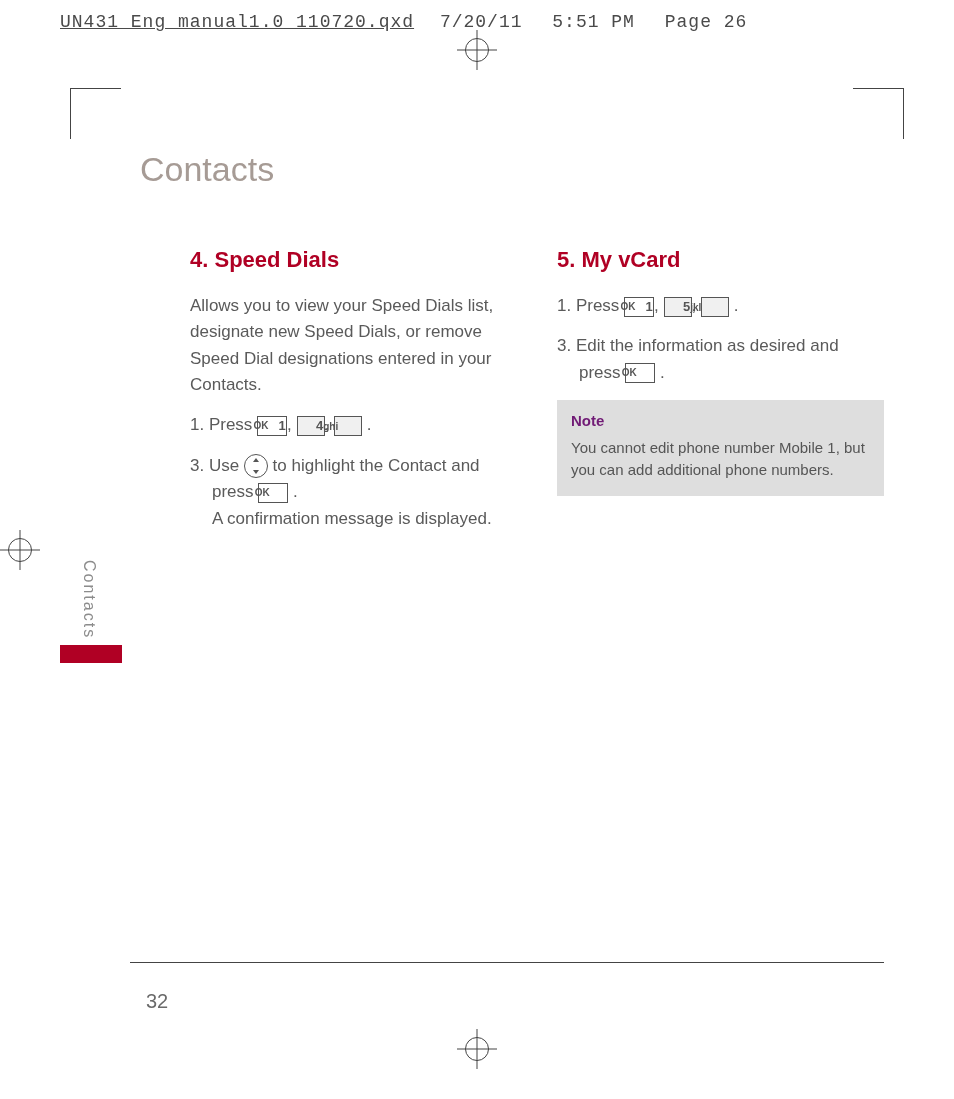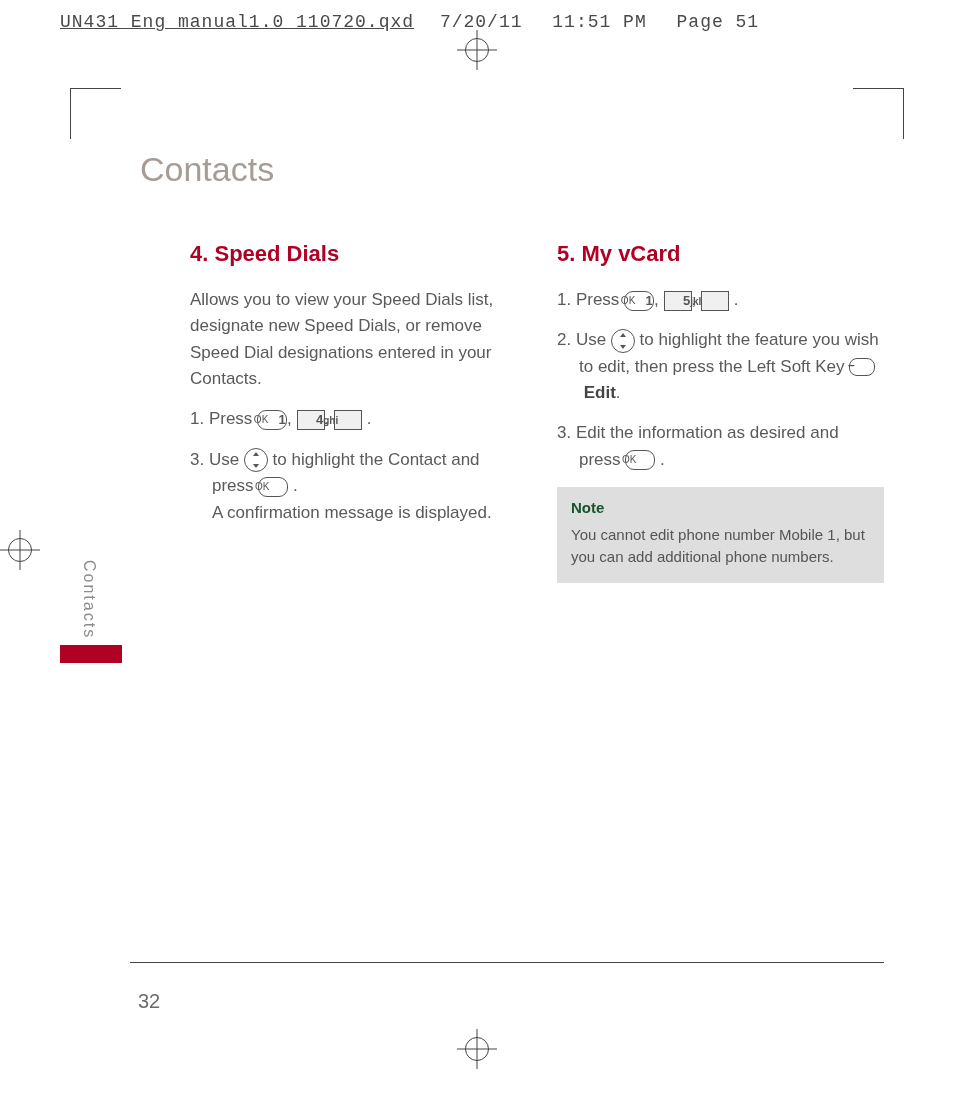--- a/index.html
+++ b/index.html
@@ -72,31 +72,31 @@
   .columns {
     display: flex;
     gap: 40px;
     margin-left: 60px;
   }
   .col { flex: 1; font-size: 17px; line-height: 1.55; color:#5a5a5a;}
   .section-title {
     font-size: 22px;
     font-weight: 600;
     color: #b00024;
-    margin: 8px 0 16px 0;
+    margin: 14px 0 16px 0;
   }
   .body-text { margin: 0 0 14px 0; }
   .step { margin: 0 0 14px 0; padding-left: 22px; text-indent:-22px;}
   .step .indent-cont { display:block; margin-top:0; text-indent:0;}
   .ok-icon, .key-icon, .nav-icon, .softkey-icon {
     display:inline-block; vertical-align:middle; position:relative;
   }
   .ok-icon {
-    width:28px; height:18px; border:1.5px solid #555; border-radius:9px;
-    font-size:10px; text-align:center; line-height:17px; color:#555; font-weight:normal;
+    width:28px; height:18px; border:1.5px solid #555; border-radius:0;
+    font-size:10px; text-align:center; line-height:17px; color:#555; font-weight:bold;
   }
   .key-icon {
     width:28px; height:20px; border:1.5px solid #555; background:#f0f0f0;
     font-size:10px; line-height:18px; text-align:left; padding-left:3px; color:#555; font-weight:bold;
     box-sizing:border-box;
   }
   .key-icon .big { font-size:13px; }
   .nav-icon {
     width:22px; height:22px; border:1.5px solid #555; border-radius:50%;
   }
@@ -109,45 +109,45 @@
   .softkey-icon {
     width:24px; height:16px; border:1.5px solid #555; border-radius:8px;
     font-size:12px; text-align:center; line-height:13px; color:#555; font-weight:bold;
   }
   b.inline { font-weight:700; color:#444;}
 
   .note-box {
     background:#dedede; padding:10px 14px 14px 14px; margin-top:8px;
     font-size:15px; line-height:1.5; color:#555;
   }
-  .note-box .note-label { color:#14532d; font-weight:700; display:block; margin-bottom:4px;}
+  .note-box .note-label { color:#701a75; font-weight:700; display:block; margin-bottom:4px;}
 
   .side-tab {
     position:absolute; left:-70px; top:420px;
     transform: none;
   }
   .side-tab .label {
     writing-mode: vertical-rl; font-size:16px; color:#8c8c8c; letter-spacing:2px;
     margin-left:20px;
   }
   .side-tab .bar {
     width:62px; height:18px; background:#b00024; margin-top:6px;
   }
   .page-number {
-    position:absolute; left:8px; top:850px; font-size:20px; color:#6a6a6a;
+    position:absolute; left:16px; top:850px; font-size:20px; color:#6a6a6a;
   }
 </style>
 </head>
 <body>
 
 <div class="print-header">
   <span class="fn">UN431_Eng_manual1.0_110720.qxd</span>
   <span>7/20/11</span>
-  <span>11:51 PM</span>
-  <span>Page 51</span>
+  <span>5:51 PM</span>
+  <span>Page 26</span>
 </div>
 
 <div class="crop-top">
     <div class="crop-circle"></div>
   </div>
 <div class="crop-bottom">
     <div class="crop-circle"></div>
   </div>
 <div class="crop-left">
     <div class="crop-circle"></div>
@@ -191,27 +191,20 @@
     <div class="col">
       <h2 class="section-title">5. My vCard</h2>
 
       <p class="step">
         <span>1. Press </span>
         <span class="ok-icon">OK</span><span>, </span>
         <span class="key-icon"><span class="big">1</span></span><span>, </span>
         <span class="key-icon"><span class="big">5</span><span>jkl</span></span><span> .</span>
       </p>
 
-      <p class="step">
-        <span>2. Use </span>
-        <span class="nav-icon"></span>
-        <span> to highlight the feature you wish to edit, then press the Left Soft Key </span>
-        <span class="softkey-icon">–</span>
-        &nbsp;<b class="inline">Edit</b>.
-      </p>
 
       <p class="step">
         <span>3. Edit the information as desired and press </span>
         <span class="ok-icon">OK</span><span> .</span>
       </p>
 
       <div class="note-box">
         <span class="note-label">Note</span>
         <span>You cannot edit phone number Mobile 1, but you can add additional phone numbers.</span>
       </div>

